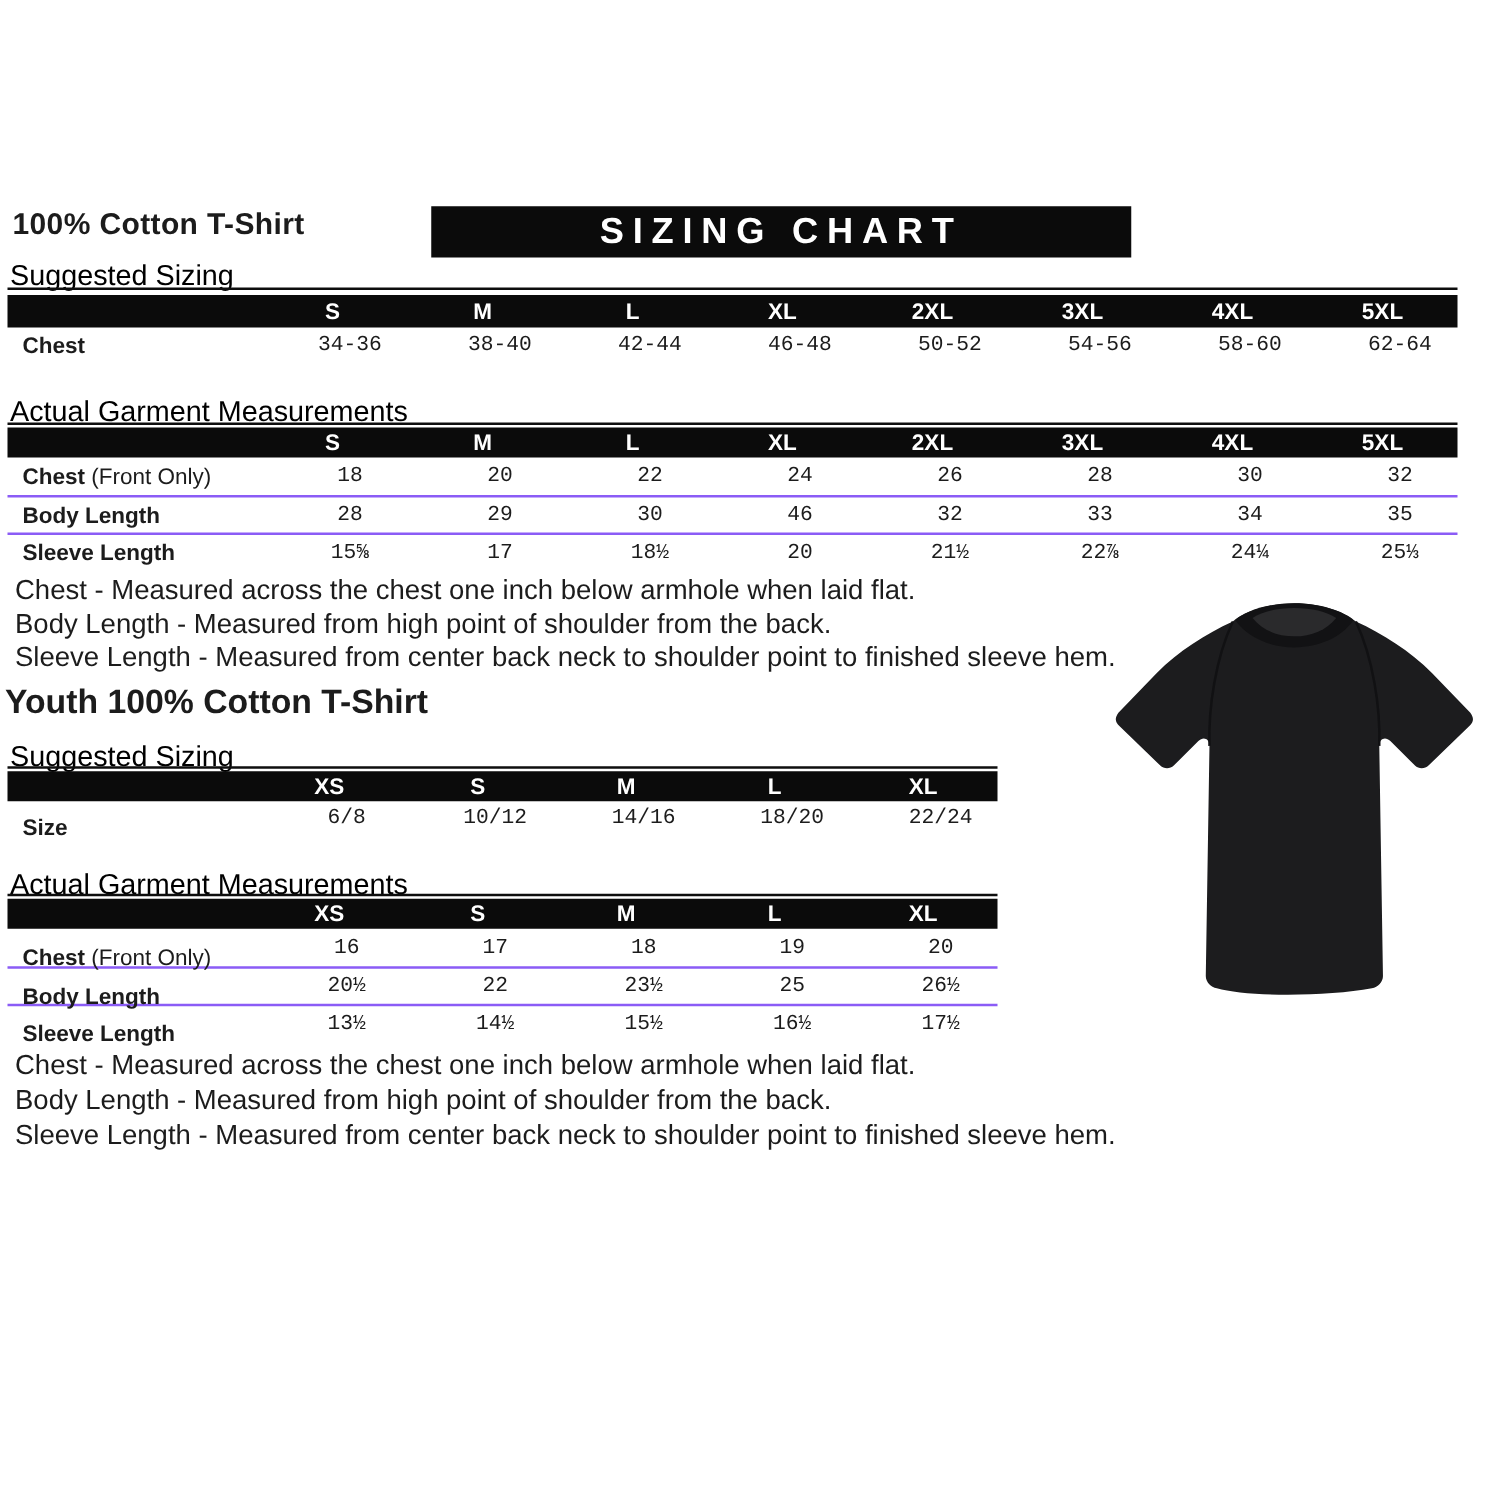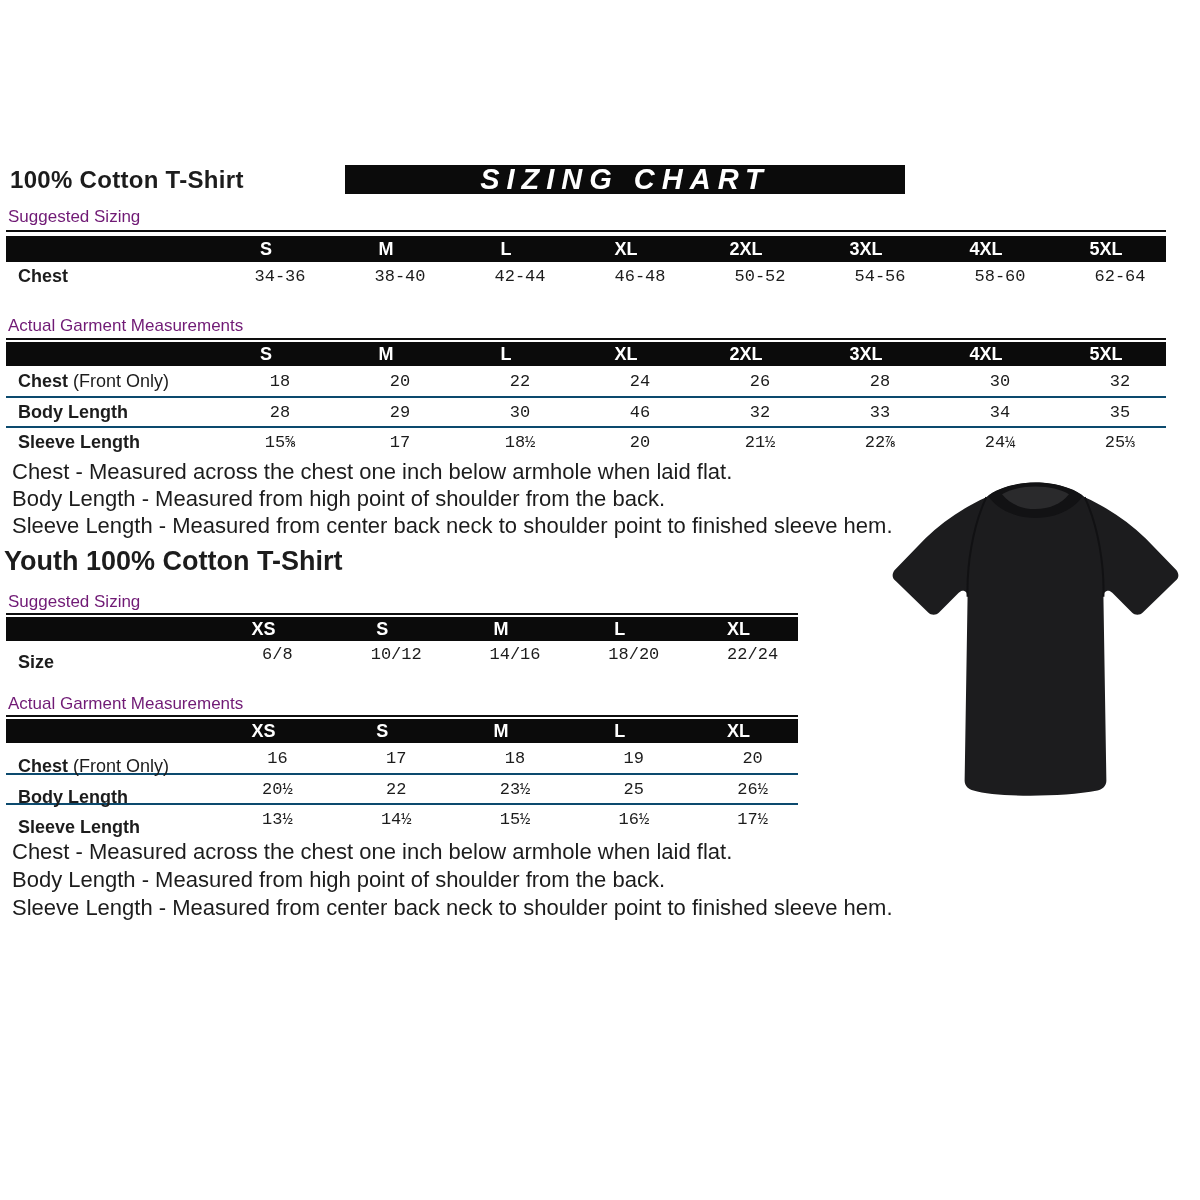--- a/index.html
+++ b/index.html
@@ -8,46 +8,46 @@
     width: 1200px; height: 1200px;
     position: relative;
     font-family: "Liberation Sans", sans-serif;
     color: #1c1c1c;
     overflow: hidden;
   }
   .abs { position: absolute; }
 
   .main-title { left: 10px; top: 166px; font-size: 24px; font-weight: 700; letter-spacing: .3px; }
   .banner {
-    left: 345px; top: 165px; width: 560px; height: 29px;
+    left: 345px; top: 165px; width: 560px; height: 41px;
     background: #0b0b0b; color: #ffffff;
     display: flex; align-items: center; justify-content: center;
-    font-size: 29px; font-weight: 800; letter-spacing: 7px; font-style: italic;
+    font-size: 29px; font-weight: 800; letter-spacing: 7px;
   }
   .youth-title { left: 4px; top: 546px; font-size: 27px; font-weight: 700; }
 
-  .sec-label { font-size: 17px; color: #701a75; }
+  .sec-label { font-size: 23px; color: #000000; }
   .rule { background: #0e0e0e; height: 2px; }
 
   .hdr-bar {
     background: #0b0b0b; color: #fff;
     display: flex; align-items: center;
   }
   .hdr-bar .lbl { flex: 0 0 200px; }
   .hdr-bar.youth .lbl { flex: 0 0 198px; }
   .hdr-bar .c { flex: 1; text-align: center; font-weight: 700; font-size: 18px; }
 
   .data-row { display: flex; align-items: center; gap: 28px; }
   .data-row .lbl { flex: 0 0 200px; padding-left: 12px; font-size: 18px; font-weight: 700; }
   .data-row.youth .lbl { flex: 0 0 198px; margin-top: 16px; }
   .data-row .lbl .plain { font-weight: 400; }
   .data-row .c { flex: 1; text-align: center; font-size: 17px; font-family: Liberation Mono, monospace; }
 
   .g-rows .data-row { height: 30px; }
-  .g-rows .data-row + .data-row { border-top: 2px solid #0c4a6e; }
+  .g-rows .data-row + .data-row { border-top: 2px solid #8b5cf6; }
 
   .notes p { font-size: 22px; line-height: 27px; white-space: nowrap; }
   .notes.ynotes p { line-height: 28px; }
 
   .shirt-wrap { left: 878px; top: 466px; width: 315px; height: 348px; }
   .shirt-wrap svg { width: 100%; height: 100%; display: block; }
 </style>
 </head>
 <body>
 

